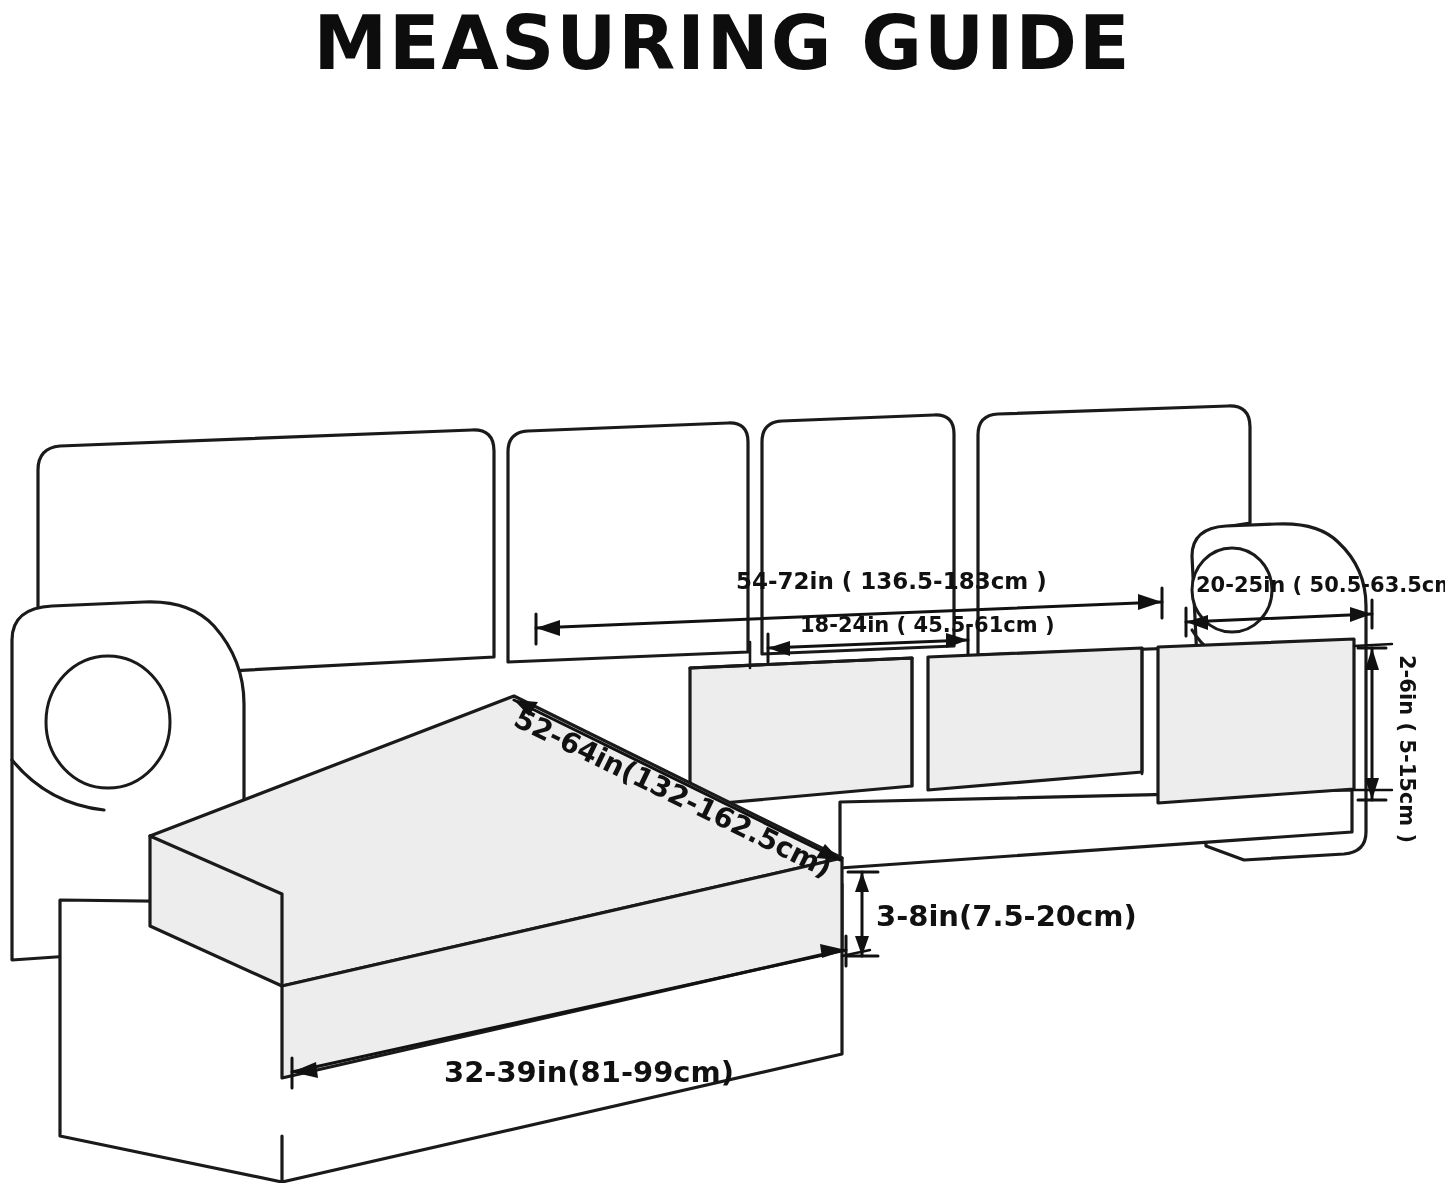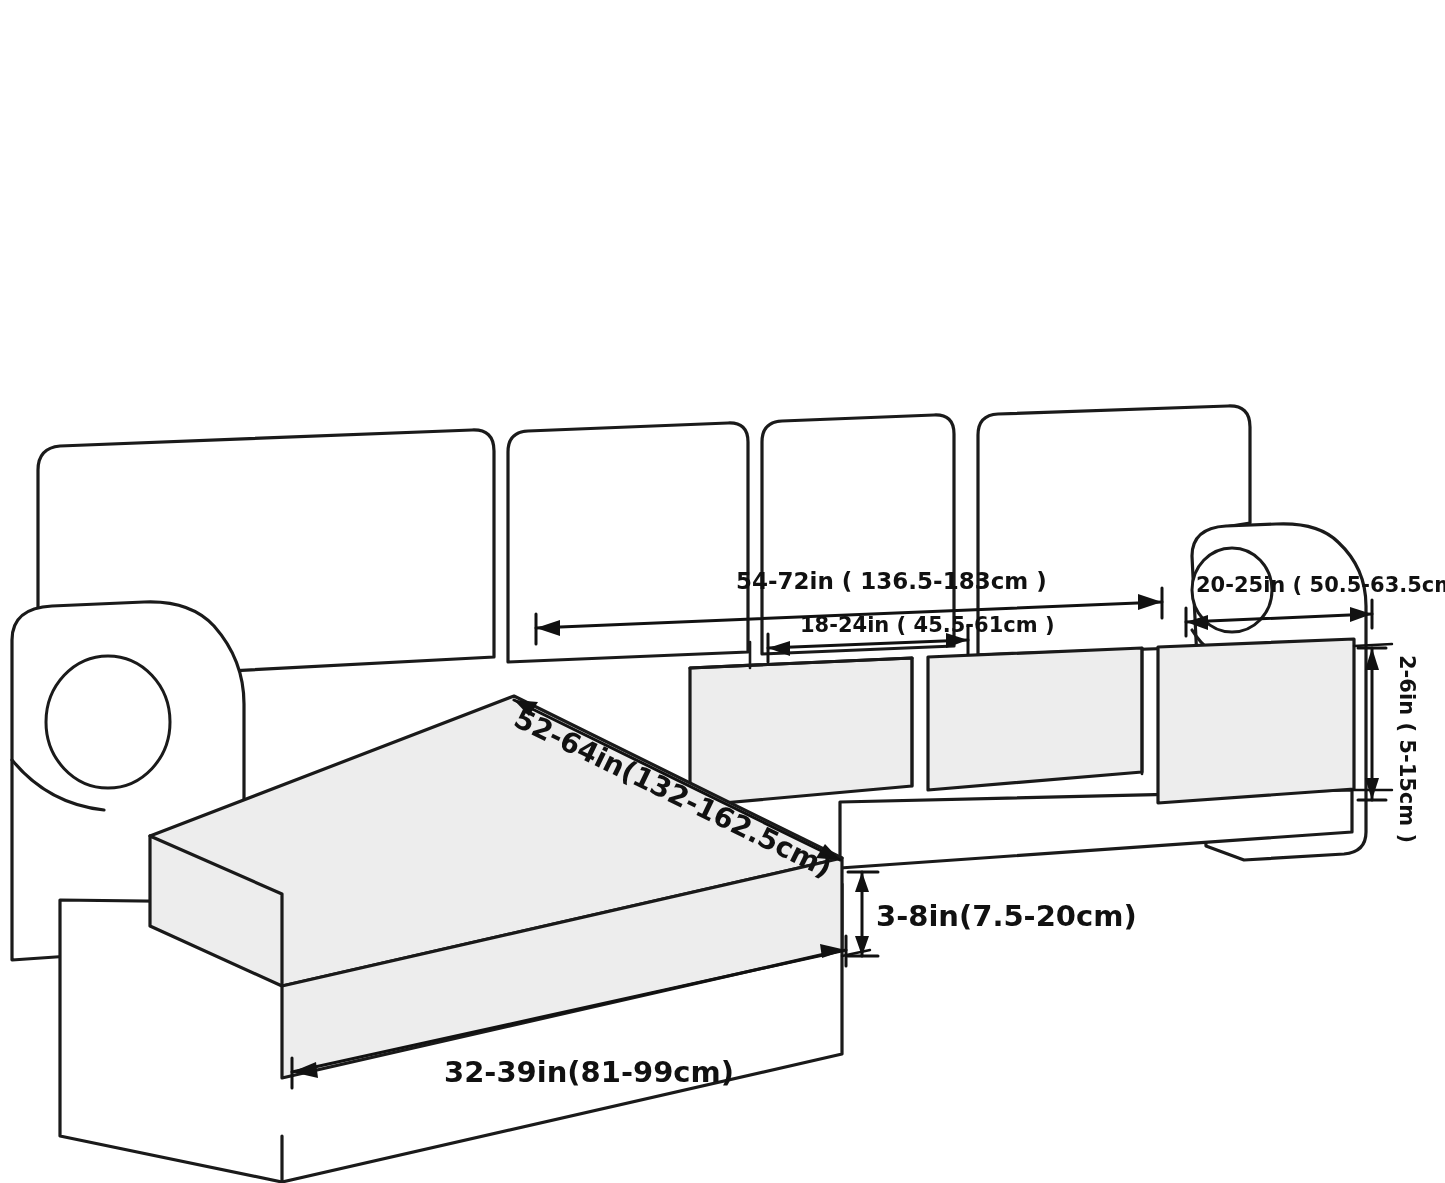--- a/index.html
+++ b/index.html
@@ -41,20 +41,21 @@
     font-family: "DejaVu Sans", sans-serif;
     font-weight: 700;
     fill: #111111;
   }
 </style>
 </head>
 <body>
 
 <div id="page">
 
+  <div id="title">MEASURING GUIDE</div>
 
   <svg id="diagram" width="1445" height="1183" viewBox="0 0 1445 1183">
 
     <g fill="#ffffff" stroke="#1a1a1a" stroke-width="3.2" stroke-linejoin="round" stroke-linecap="round">
 
       <path d="M38,470 q0,-22 22,-24 l412,-16 q22,-1 22,21 l0,206 -456,24 z"></path>
 
       <path d="M508,452 q0,-20 20,-21 l200,-8 q20,-1 20,19 l0,210 -240,10 z"></path>
 
       <path d="M762,442 q0,-20 20,-21 l152,-6 q20,-1 20,19 l0,212 -192,8 z"></path>

